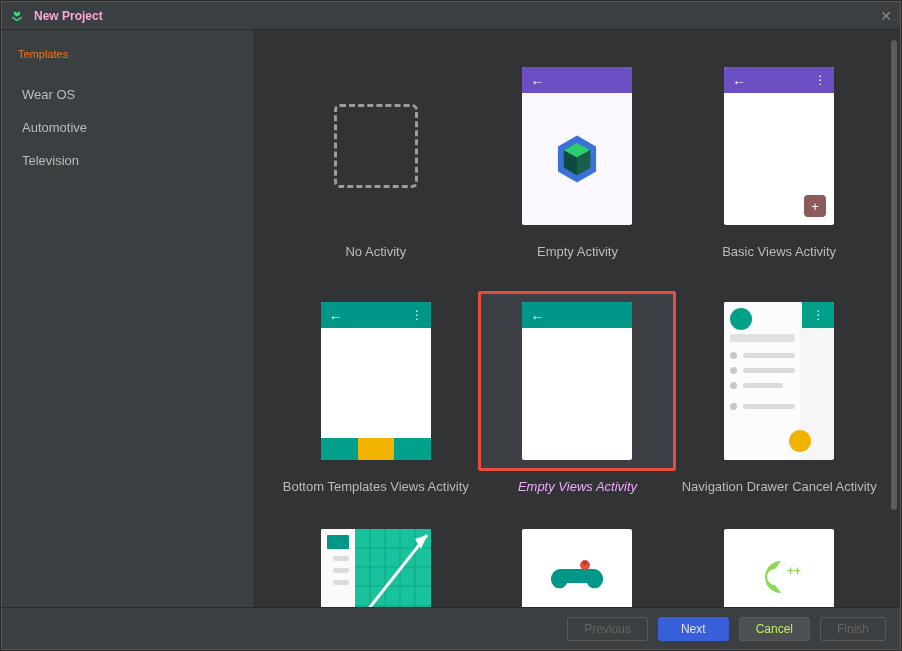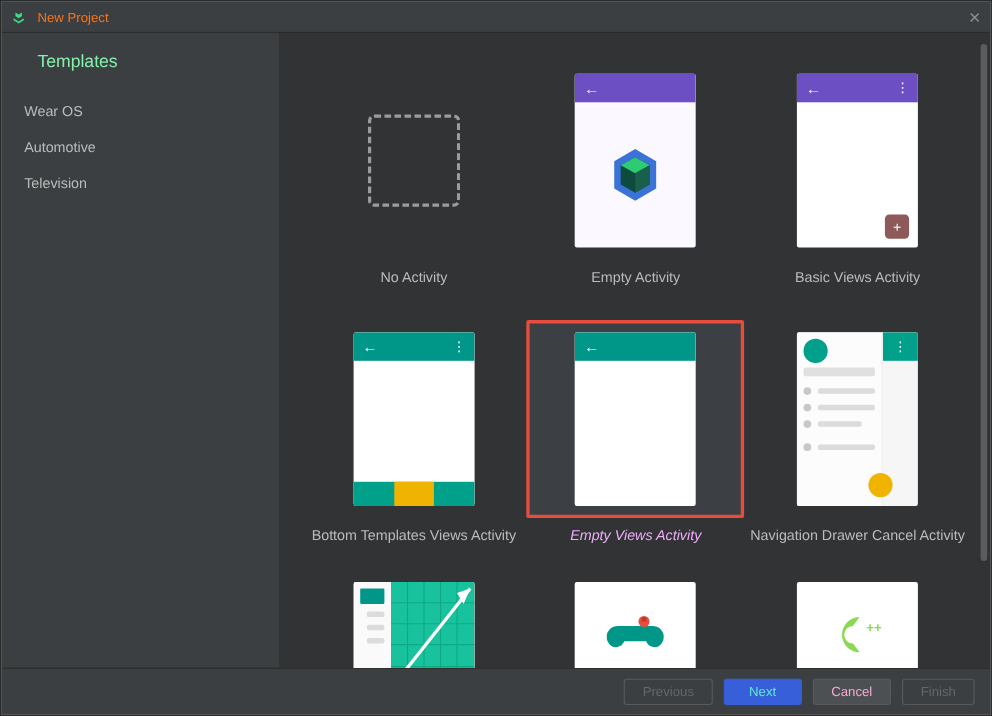--- a/index.html
+++ b/index.html
@@ -29,37 +29,37 @@
   border-bottom: 1px solid #2b2b2b;
   display: flex;
   align-items: center;
   padding: 0 8px;
   position: relative;
 }
 .titlebar .logo {
   width: 14px; height: 14px;
   margin-right: 10px;
 }
-.titlebar .title { color: #f97316; font-size: 12px; }
+.titlebar .title { color: #f9a8d4; font-size: 12px; font-weight: bold; }
 .titlebar .close {
   position: absolute; right: 8px; top: 6px;
   color: #8a8a8a; font-size: 14px; cursor: pointer;
 }
 
 .main { flex: 1; display: flex; overflow: hidden; }
 .sidebar {
   width: 253px;
   background: #3c3f41;
   border-right: 1px solid #2b2b2b;
   padding-top: 18px;
 }
 .sidebar-header {
-  color: #86efac;
-  padding: 0 20px 18px 32px;
-  font-size: 16px;
+  color: #f97316;
+  padding: 0 20px 18px 16px;
+  font-size: 11px;
 }
 .sidebar-item {
   padding: 9px 20px;
   color: #bbbbbb;
   cursor: pointer;
 }
 .sidebar-item.selected { background: #4b5059; }
 
 .content {
   flex: 1;
@@ -174,28 +174,28 @@
   justify-content: flex-end;
   gap: 10px;
   padding: 0 14px;
 }
 .btn {
   height: 24px;
   padding: 0 16px;
   border: 1px solid #5a5a5a;
   border-radius: 3px;
   background: #4c5052;
-  color: #f9a8d4;
+  color: #bef264;
   font-size: 12px;
   cursor: pointer;
   display: inline-flex;
   align-items: center;
 }
 .btn.disabled { color: #666; background: #3c3f41; cursor: default; }
-.btn.primary { background: #365fd9; border-color: #365fd9; color: #5eead4; padding: 0 22px; }
+.btn.primary { background: #365fd9; border-color: #365fd9; color: #e5e5e5; padding: 0 22px; }
 </style>
 </head>
 <body>
 
 <div class="frame">
   <div class="titlebar">
     <svg class="logo" viewBox="0 0 24 24">
         <path fill="#3ddc84" d="M7 4l5 3 5-3v6l-5 3-5-3zM4 16l8 5 8-5v-3l-8 5-8-5z"></path>
       </svg>
     <span class="title">New Project</span>

